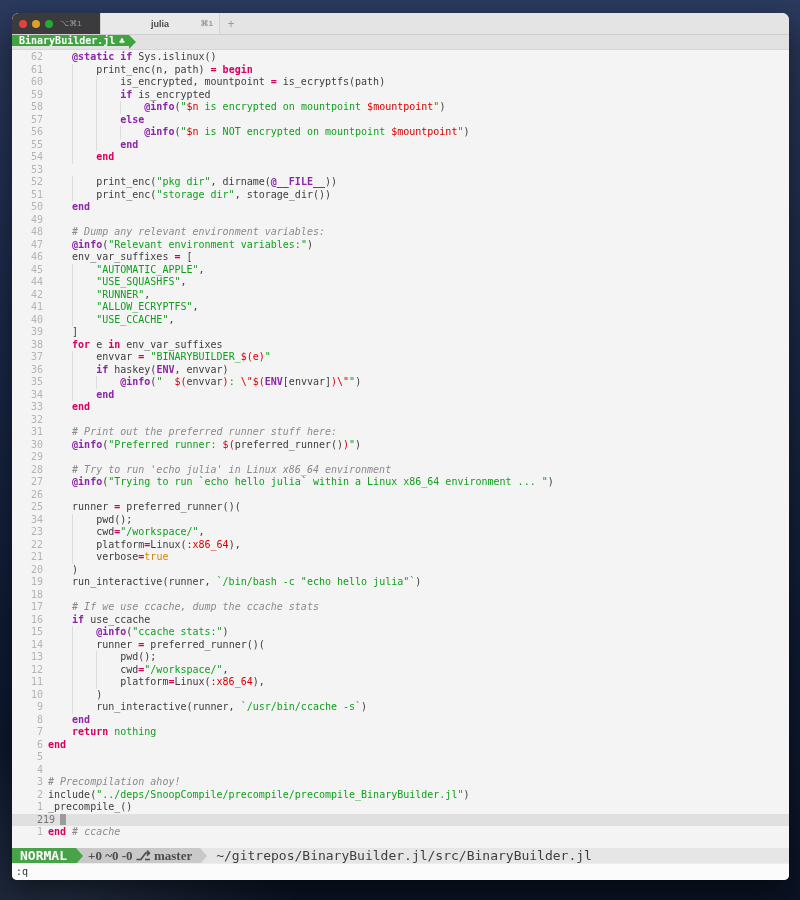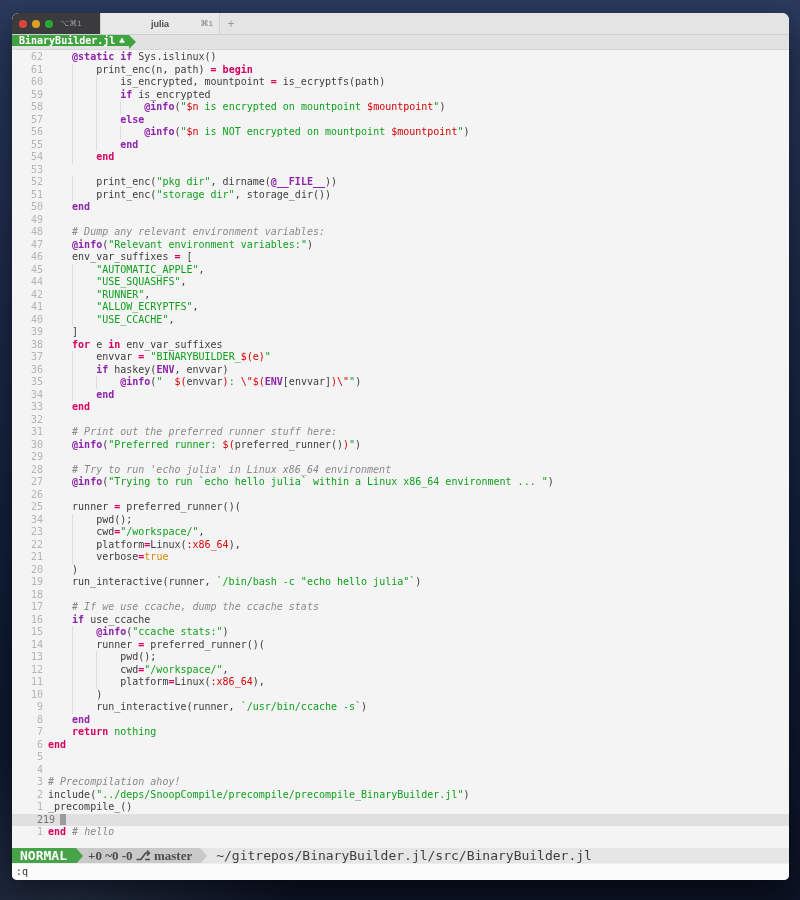--- a/index.html
+++ b/index.html
@@ -143,21 +143,21 @@
       <div class="line"><span class="gut">9</span><span class="txt"><span class="ig"></span><span class="ig"></span><span class="tk-d">run_interactive(runner, </span><span class="tk-g">`/usr/bin/ccache -s`</span><span class="tk-d">)</span></span></div>
       <div class="line"><span class="gut">8</span><span class="txt"><span class="ig"></span><span class="tk-p">end</span></span></div>
       <div class="line"><span class="gut">7</span><span class="txt"><span class="ig"></span><span class="tk-r">return</span><span class="tk-d"> </span><span class="tk-g">nothing</span></span></div>
       <div class="line"><span class="gut">6</span><span class="txt"><span class="tk-r">end</span></span></div>
       <div class="line"><span class="gut">5</span><span class="txt"></span></div>
       <div class="line"><span class="gut">4</span><span class="txt"></span></div>
       <div class="line"><span class="gut">3</span><span class="txt"><span class="tk-c"># Precompilation ahoy!</span></span></div>
       <div class="line"><span class="gut">2</span><span class="txt"><span class="tk-d">include(</span><span class="tk-g">"../deps/SnoopCompile/precompile/precompile_BinaryBuilder.jl"</span><span class="tk-d">)</span></span></div>
       <div class="line"><span class="gut">1</span><span class="txt"><span class="tk-d">_precompile_()</span></span></div>
       <div class="line cur"><span class="gut gcur">219</span><span class="txt"><span class="cursor"></span></span></div>
-      <div class="line"><span class="gut">1</span><span class="txt"><span class="tk-r">end</span><span class="tk-d"> </span><span class="tk-c"># hello</span></span></div>
+      <div class="line"><span class="gut">1</span><span class="txt"><span class="tk-r">end</span><span class="tk-d"> </span><span class="tk-c"># ccache</span></span></div>
     </div>
 
   <div class="statusbar">
     <span class="seg-mode">NORMAL</span>
     <span class="arr a1"></span>
     <span class="seg-git"><span>+0 ~0 -0</span> <span>⎇</span> <span>master</span></span>
     <span class="arr a2"></span>
     <span class="seg-path">~/gitrepos/BinaryBuilder.jl/src/BinaryBuilder.jl</span>
   </div>
 

